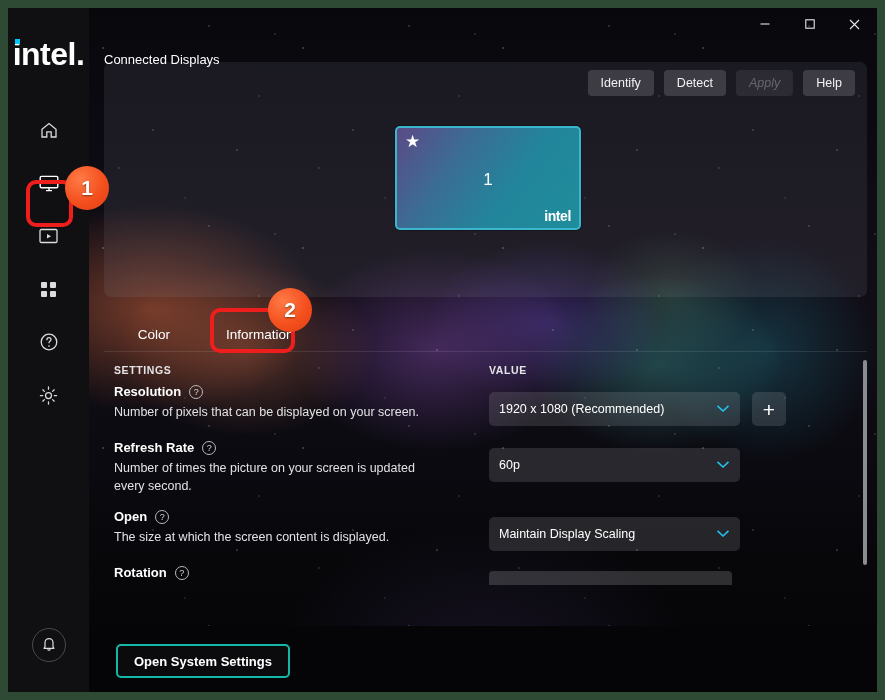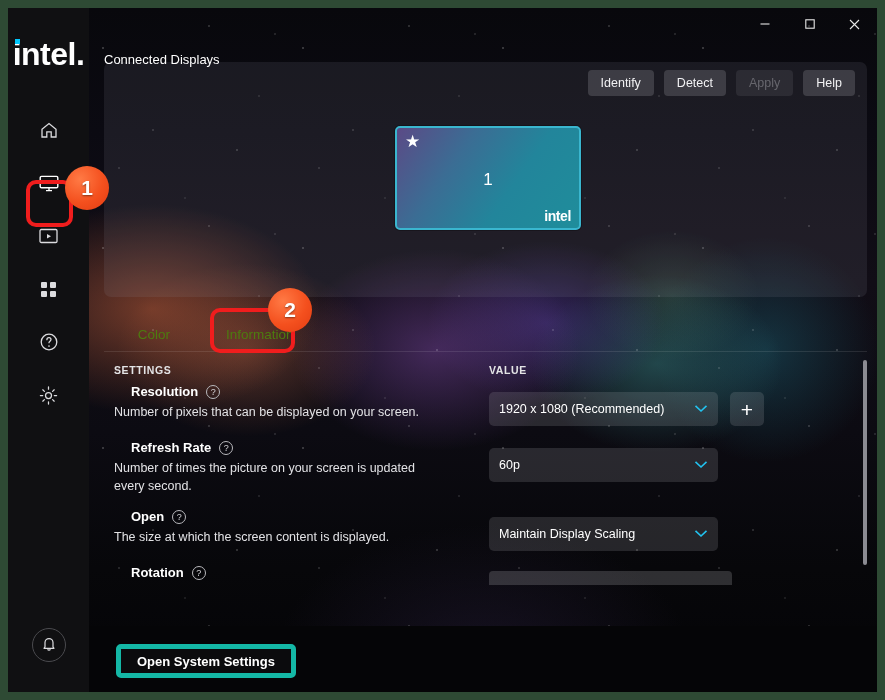--- a/index.html
+++ b/index.html
@@ -175,20 +175,21 @@
     color: #f2f2f4;
     font-size: 12.5px;
     font-family: "Liberation Sans", sans-serif;
     cursor: pointer;
     display: flex; align-items: center;
   }
   .tbtn.disabled {
     color: rgba(215,215,220,0.34);
     background: rgba(200,200,205,0.10);
     cursor: default;
+    font-style: italic;
   }
 
   #monitor {
     position: absolute;
     left: 291px; top: 64px;
     width: 186px; height: 104px;
     border: 2px solid #3ab6cf;
     border-radius: 5px;
     background: linear-gradient(125deg, #5b4a86 0%, #3b6d94 32%, #22859b 62%, #1f8d9b 100%);
     cursor: pointer;
@@ -220,21 +221,21 @@
     position: absolute;
     left: 96px; top: 308px;
     width: 763px; height: 36px;
     display: flex;
     z-index: 5;
   }
   .tab {
     min-width: 100px;
     padding: 0 22px;
     display: flex; align-items: center; justify-content: center;
-    color: #4d7c0f;
+    color: #ffffff;
     font-size: 13.5px;
     cursor: pointer;
     position: relative;
   }
   .tab.active { color: #ffffff; }
   .tab.active::after {
     content: "";
     position: absolute;
     left: 0; right: 0; bottom: 0;
     height: 2px;
@@ -274,21 +275,21 @@
 
   .row {
     position: relative;
     display: flex;
     align-items: flex-start;
     padding-left: 10px;
     margin-bottom: 14px;
   }
   .row .label-col { width: 375px; }
   .row .name-line {
-    display: flex; align-items: center; gap: 8px; margin-left: 17px;
+    display: flex; align-items: center; gap: 8px;
   }
   .row .name {
     color: #ffffff;
     font-size: 13px;
     font-weight: 700;
   }
   .help-icon {
     width: 14px; height: 14px;
     border: 1px solid #b9b9bd;
     border-radius: 50%;
@@ -306,21 +307,21 @@
     line-height: 18px;
     max-width: 330px;
   }
   .ctrl-col {
     display: flex;
     align-items: center;
     gap: 12px;
     padding-top: 8px;
   }
   .select {
-    width: 229px; height: 34px;
+    width: 251px; height: 34px;
     background: rgba(190,190,198,0.17);
     border-radius: 5px;
     display: flex; align-items: center;
     padding: 0 10px;
     cursor: pointer;
     position: relative;
   }
   .select .val {
     color: #ffffff;
     font-size: 12.5px;
@@ -365,21 +366,21 @@
     cursor: pointer;
   }
 
   
   #open-sys {
     position: absolute;
     left: 108px; top: 636px;
     height: 34px;
     padding: 0 16px;
     background: #0b0b0d;
-    border: 5px solid #14b8a6;
+    border: 2px solid #14b8a6;
     border-radius: 5px;
     color: #ffffff;
     font-size: 13px;
     font-weight: 700;
     cursor: pointer;
     z-index: 8;
     font-family: "Liberation Sans", sans-serif;
   }
   #footer-fade {
     position: absolute;

